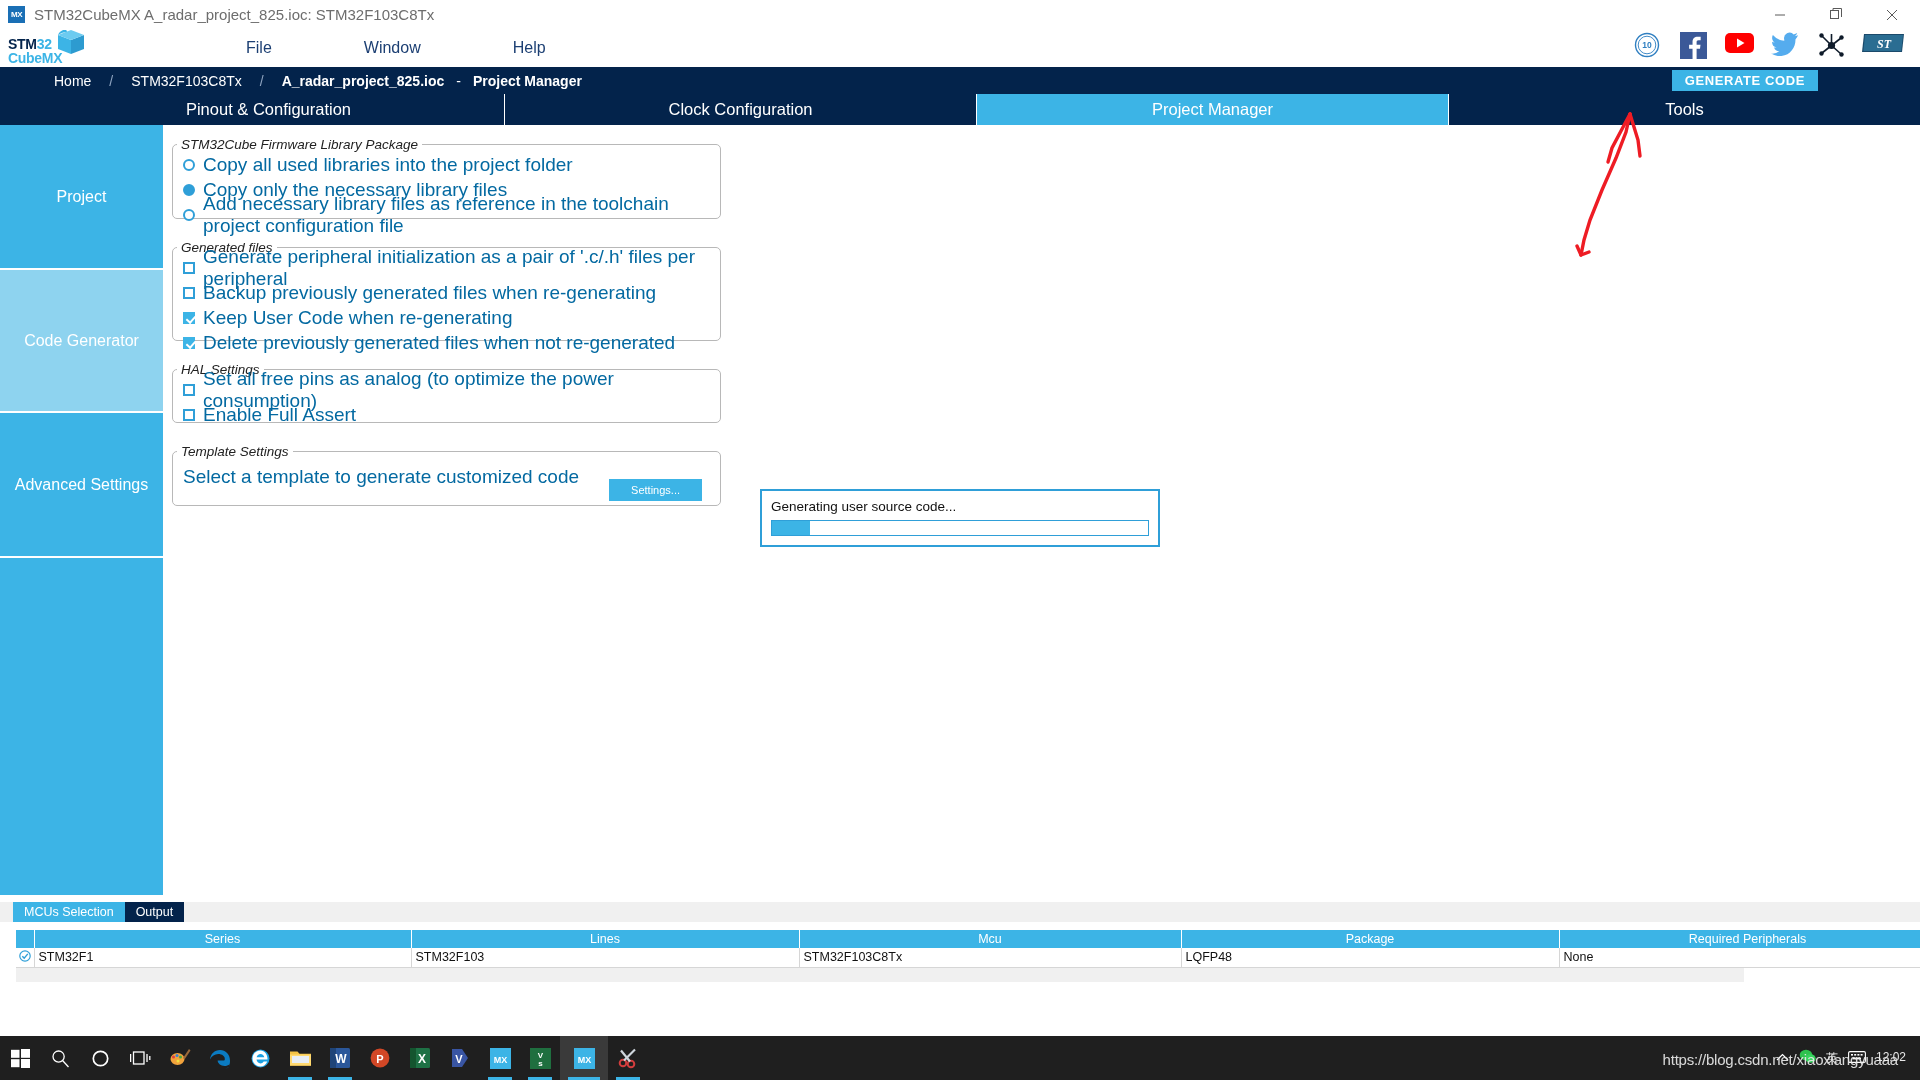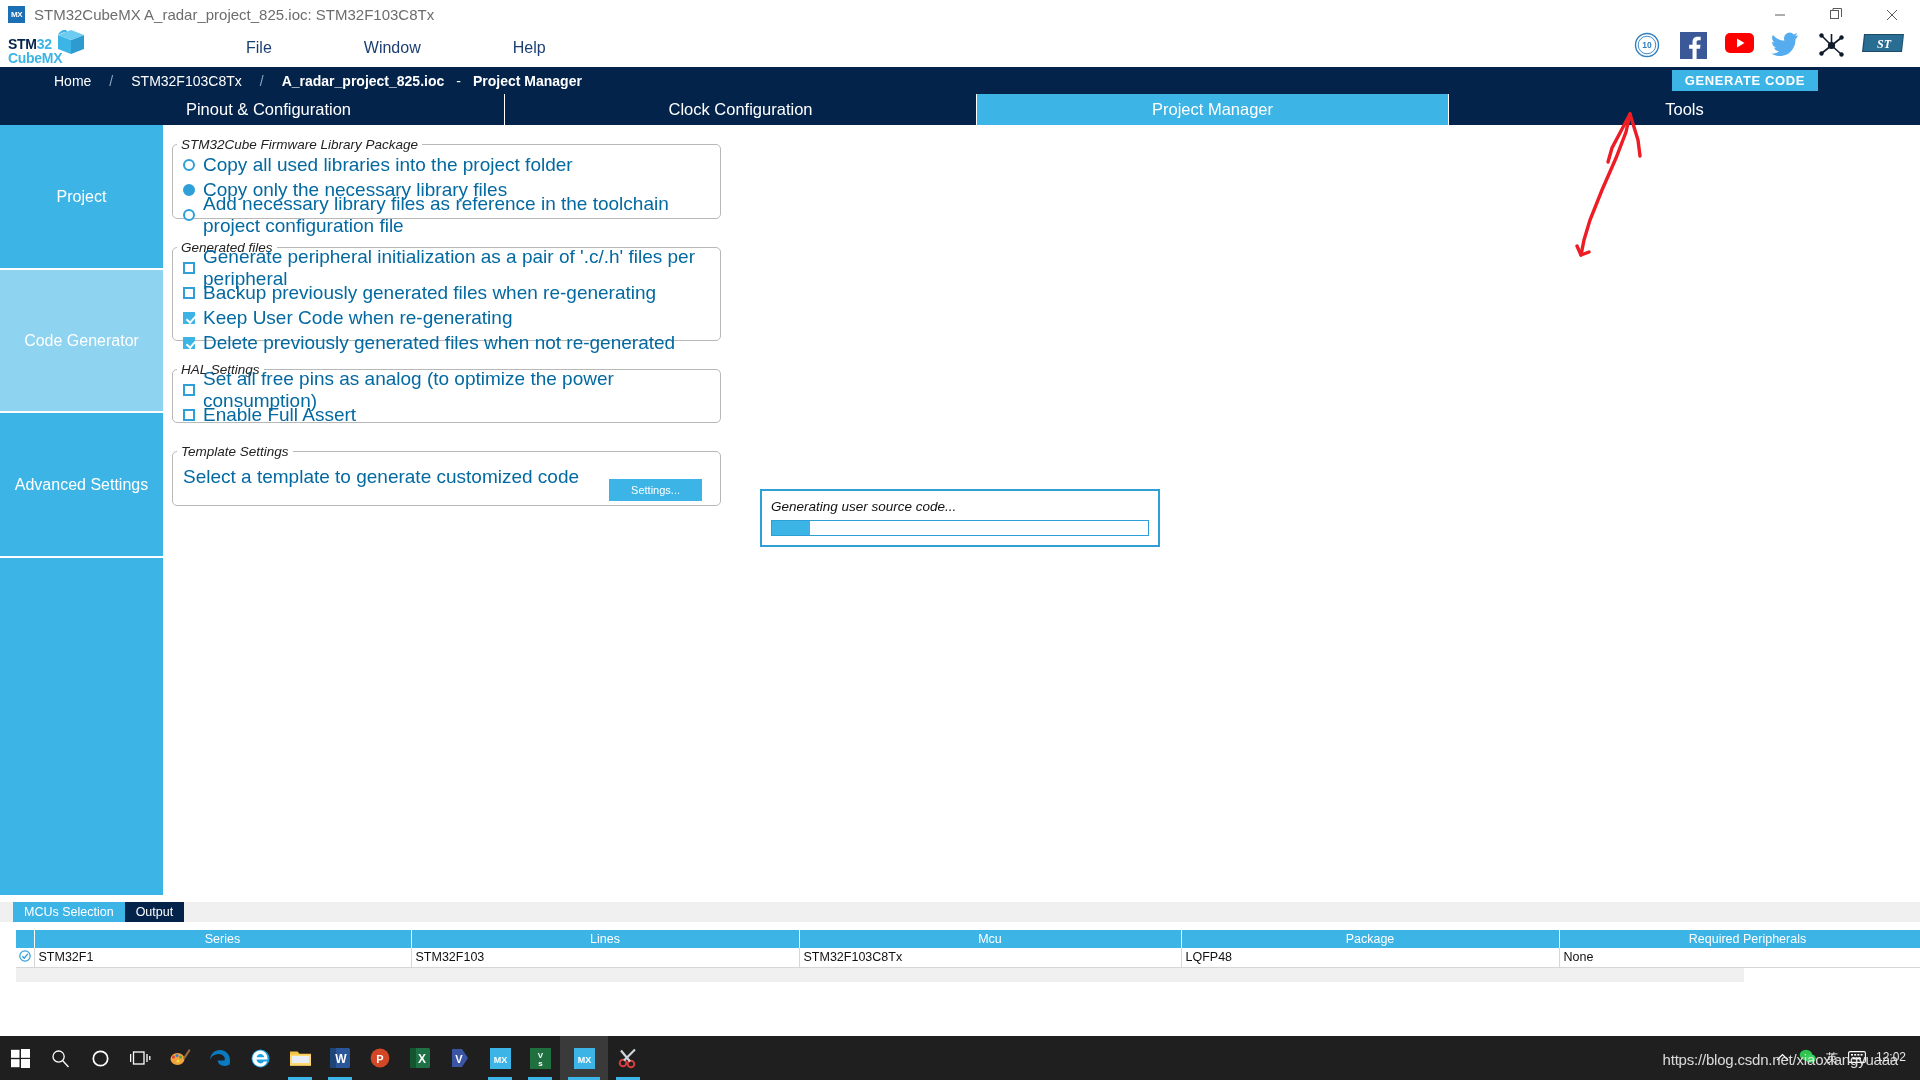--- a/index.html
+++ b/index.html
@@ -127,21 +127,21 @@
     position: absolute; right: 18px; top: 20px;
     background: #3cb4e6; color: #ffffff; font-size: 11px;
     padding: 5px 22px; cursor: pointer;
   }
 
   
   .dialog {
     position: absolute; left: 760px; top: 489px; width: 400px; height: 58px;
     background: #ffffff; border: 2px solid #2f9fd8; z-index: 40;
   }
-  .dlg-txt { font-size: 13.5px; color: #111111; margin: 8px 0 0 9px; font-style: italic; }
+  .dlg-txt { font-size: 13.5px; color: #111111; margin: 8px 0 0 9px; }
   .pbar {
     margin: 6px 9px 0 9px; height: 16px; border: 1px solid #2f9fd8;
     background: #ffffff;
   }
   .pbar-fill { height: 100%; background: #3cb4e6; }
 
   
   .annot { position: absolute; left: 1550px; top: 100px; width: 120px; height: 160px; z-index: 50; pointer-events: none; }
 
   

